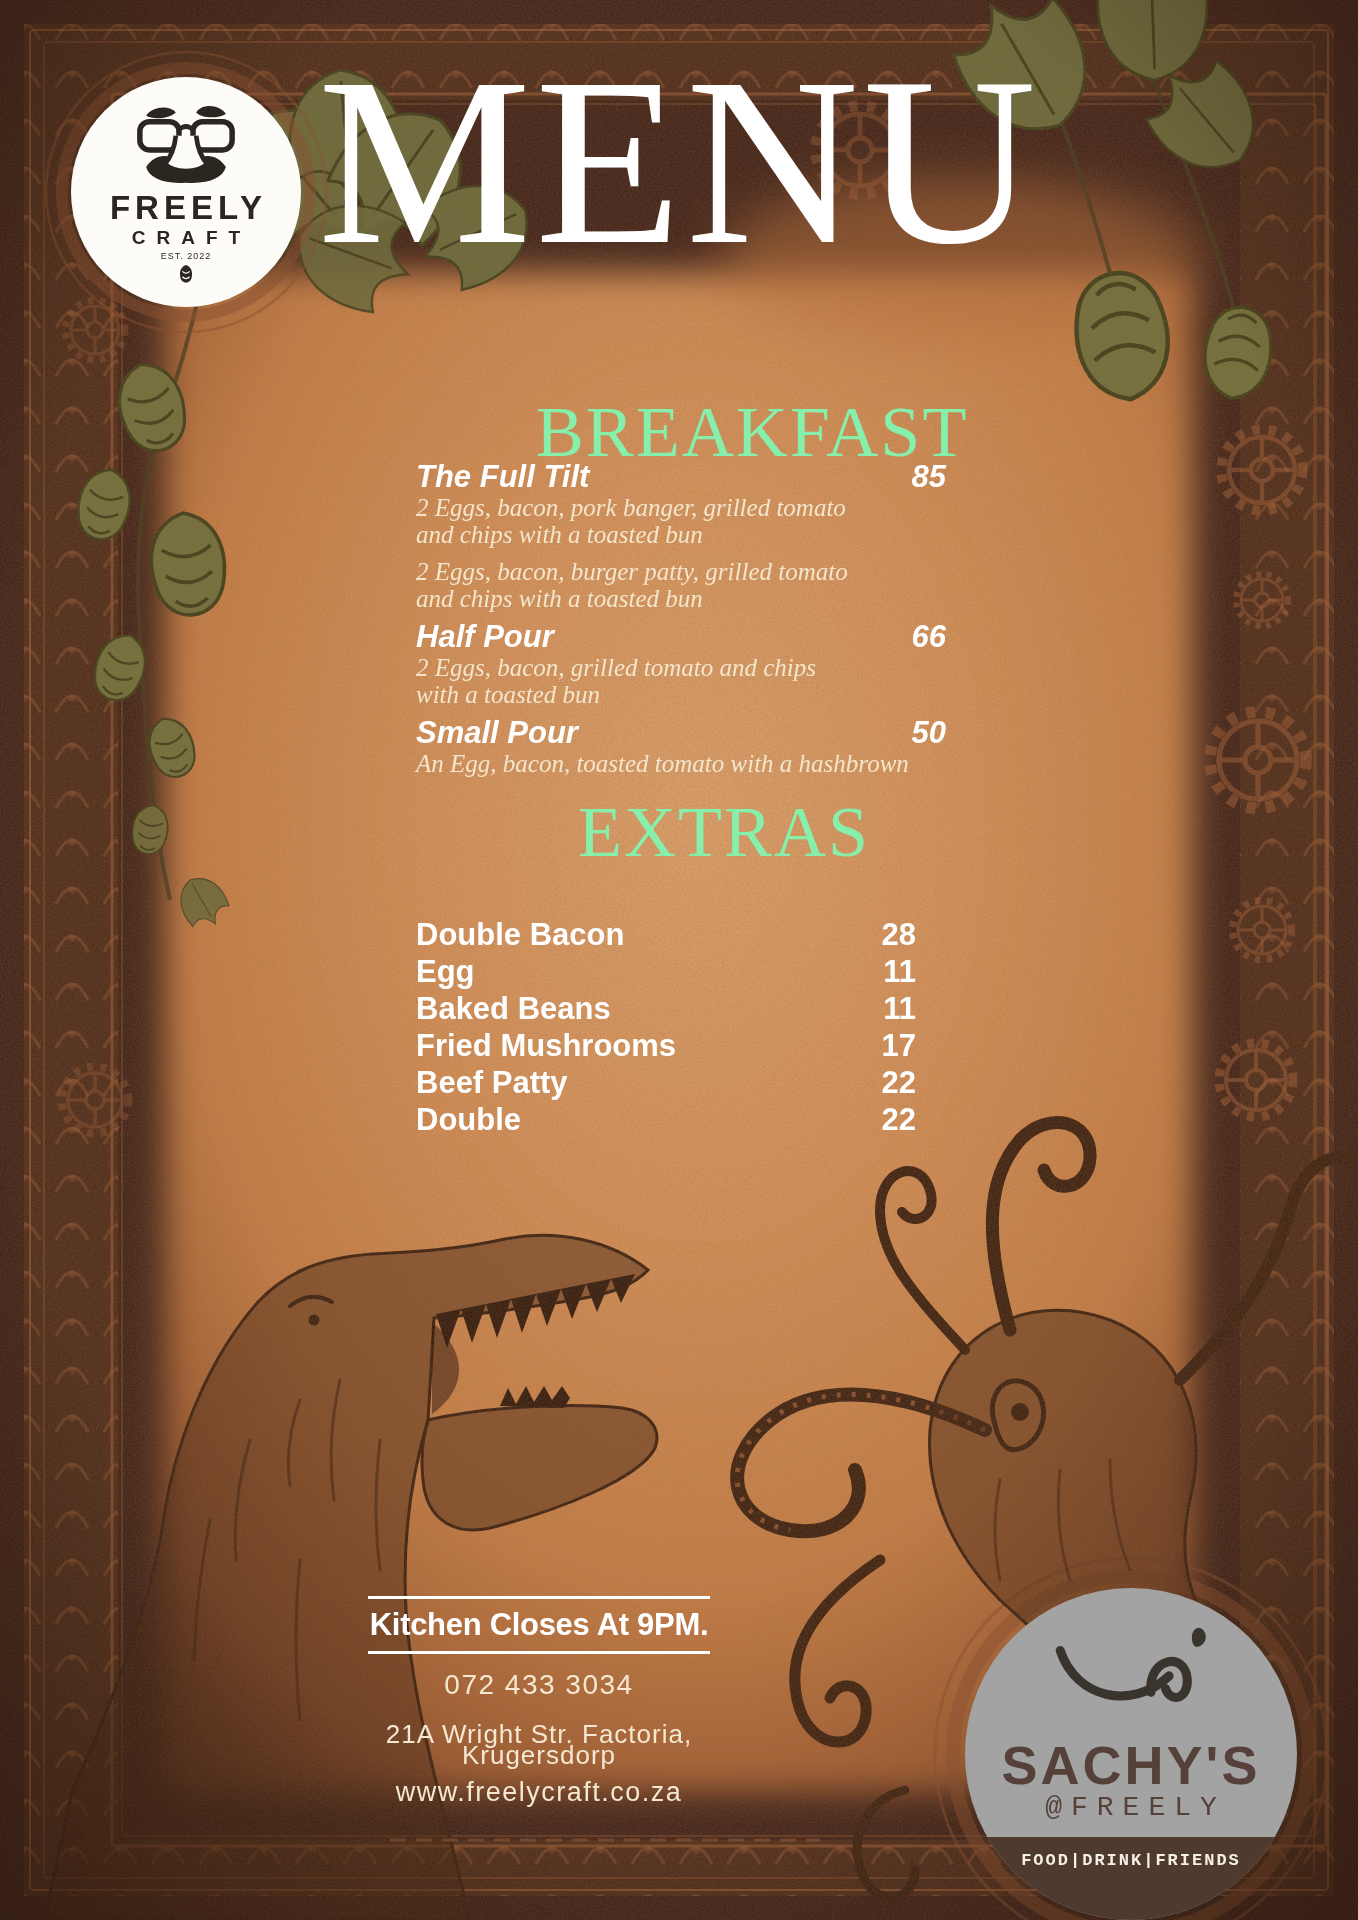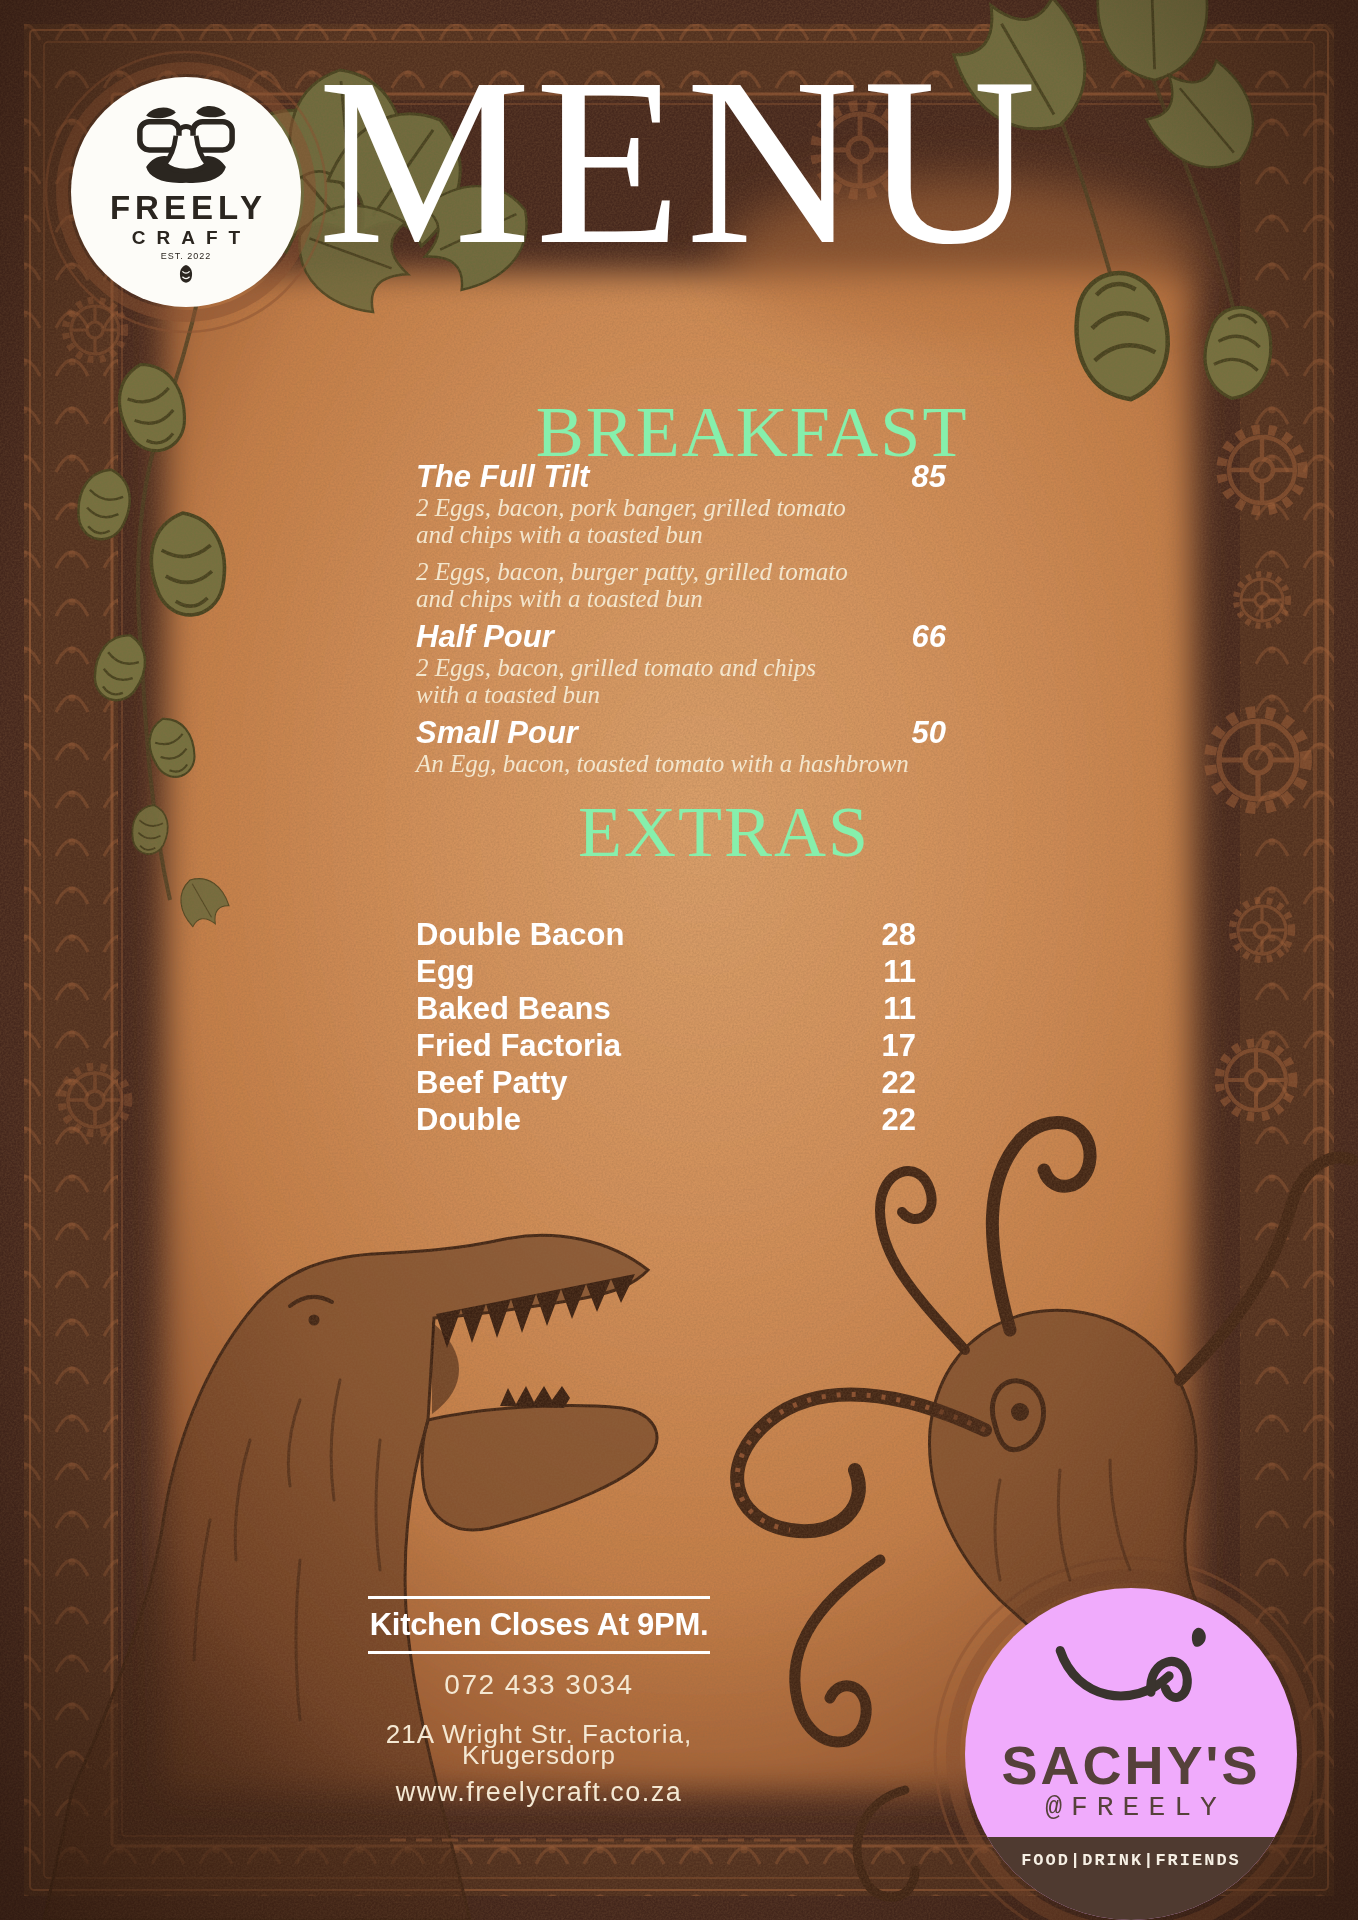--- a/index.html
+++ b/index.html
@@ -61,21 +61,21 @@
   .freely-name{position:absolute;top:112px;width:100%;font-weight:700;font-size:33px;
     letter-spacing:5px;text-indent:5px;}
   .freely-sub{position:absolute;top:150px;width:100%;font-weight:700;font-size:19px;
     letter-spacing:11px;text-indent:11px;}
   .freely-est{position:absolute;top:174px;width:100%;font-size:9px;letter-spacing:1px;}
   .freely-badge{position:absolute;top:186px;left:50%;transform:translateX(-50%);}
 
   
   .sachys-logo{
     position:absolute;left:965px;top:1588px;width:332px;height:332px;border-radius:50%;
-    background:#f0abfc;overflow:hidden;z-index:4;text-align:center;
+    background:#a3a3a3;overflow:hidden;z-index:4;text-align:center;
     color:var(--sachys-brown,#55413a);
   }
   .sachys-logo .glyph{position:absolute;top:28px;left:50%;transform:translateX(-50%);}
   .sachys-name{position:absolute;top:146px;width:100%;font-weight:700;font-size:54px;
     letter-spacing:3px;}
   .sachys-sub{position:absolute;top:204px;width:100%;
     font-family:"Liberation Mono",monospace;font-weight:400;font-size:28px;
     letter-spacing:9px;text-indent:9px;}
   .sachys-band{position:absolute;left:0;right:0;top:249px;bottom:0;background:#4f3a30;}
   .sachys-tagline{margin-top:14px;font-family:"Liberation Mono",monospace;font-weight:700;
@@ -318,21 +318,21 @@
     </div>
     <div class="x-row">
       <span>Egg</span>
       <span>11</span>
     </div>
     <div class="x-row">
       <span>Baked Beans</span>
       <span>11</span>
     </div>
     <div class="x-row">
-      <span>Fried Factoria</span>
+      <span>Fried Mushrooms</span>
       <span>17</span>
     </div>
     <div class="x-row">
       <span>Beef Patty</span>
       <span>22</span>
     </div>
     <div class="x-row">
       <span>Double</span>
       <span>22</span>
     </div>

